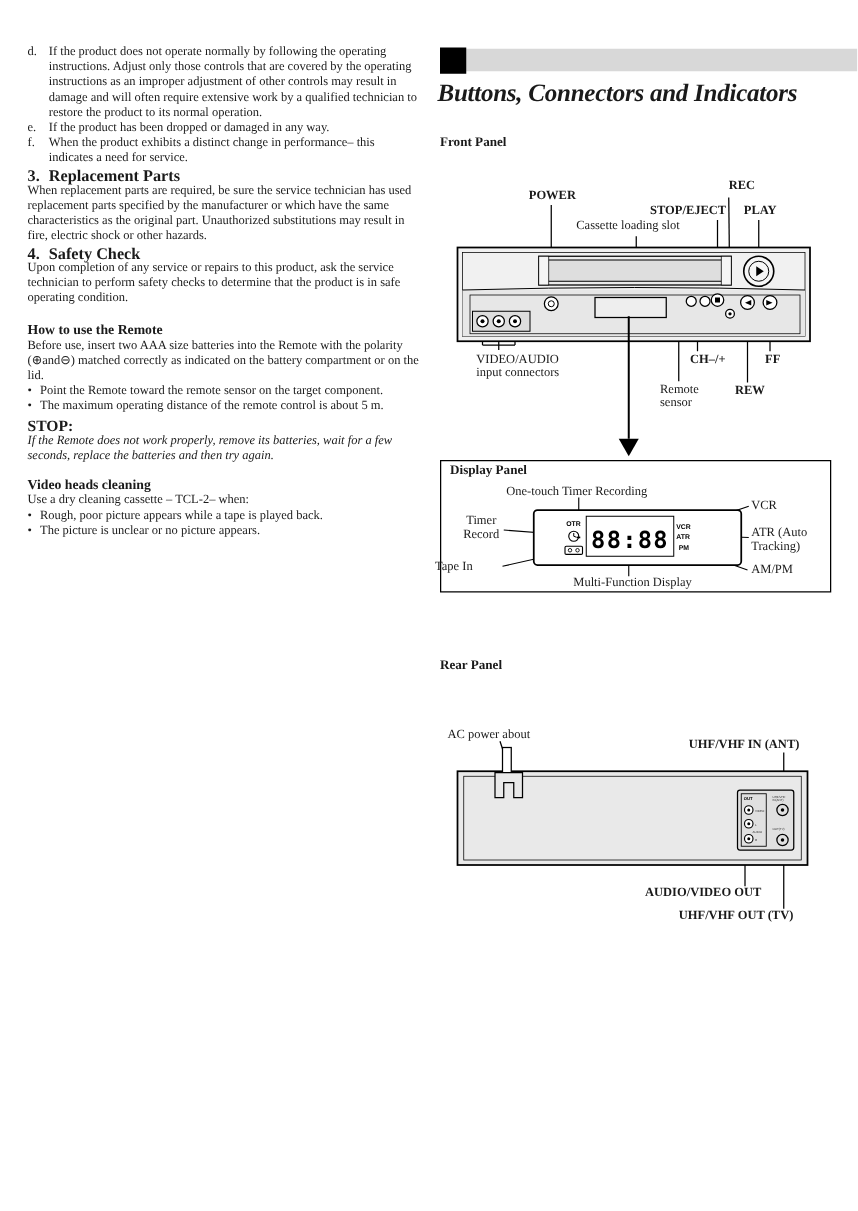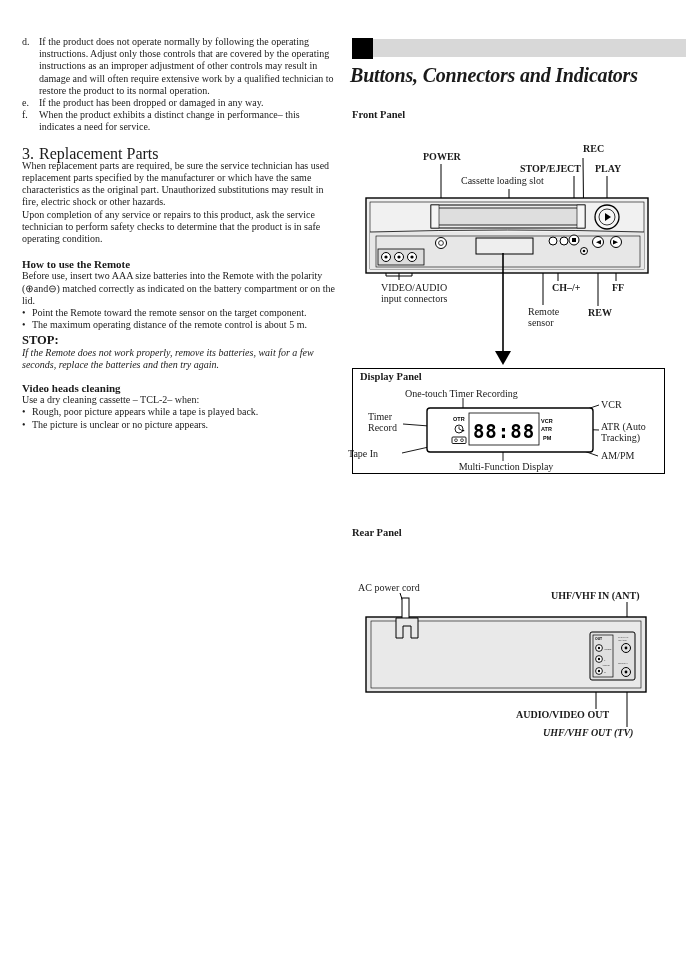--- a/index.html
+++ b/index.html
@@ -3,21 +3,21 @@
 <meta charset="utf-8">
 <style>
   html,body{margin:0;padding:0;background:#ffffff;}
   #page{position:relative;width:686px;height:969px;background:#ffffff;overflow:hidden;
         font-family:"Liberation Serif", serif;color:#1a1a1a;}
   
   #left-col{position:absolute;left:22px;top:36px;width:315px;font-size:10px;line-height:12.2px;}
   .li{display:flex;}
   .li .mk{width:17px;flex:0 0 17px;}
   .li .tx{flex:1;}
-  .h-num{font-weight:normal;font-size:16px;margin-top:14px;}
+  .h-num{font-weight:bold;font-size:13px;margin-top:1px;}
   .h-num .num{display:inline-block;width:17px;}
   .h-plain{font-weight:bold;font-size:11px;margin-top:1px;}
   .gap12{margin-top:13px;}
   .gap10{margin-top:11px;}
   .note-h{font-weight:bold;font-size:12.5px;margin-top:3px;}
   .italic{font-style:italic;}
   .bullet{display:flex;}
   .bullet .bm{width:10px;flex:0 0 10px;}
   .bullet .bt{flex:1;}
   
@@ -51,20 +51,23 @@
     <div class="li">
       <span class="mk">f.</span>
       <span class="tx">When the product exhibits a distinct change in performance– this indicates a need for service.</span>
     </div>
 
     <div class="h-num">
       <span class="num">3.</span><span>Replacement Parts</span>
     </div>
     <div>When replacement parts are required, be sure the service technician has used replacement parts specified by the manufacturer or which have the same characteristics as the original part. Unauthorized substitutions may result in fire, electric shock or other hazards.</div>
 
+    <div class="h-num">
+      <span class="num">4.</span><span>Safety Check</span>
+    </div>
     <div>Upon completion of any service or repairs to this product, ask the service technician to perform safety checks to determine that the product is in safe operating condition.</div>
 
     <div class="h-plain gap12">How to use the Remote</div>
     <div>Before use, insert two AAA size batteries into the Remote with the polarity (⊕and⊖) matched correctly as indicated on the battery compartment or on the lid.</div>
     <div class="bullet">
       <span class="bm">•</span>
       <span class="bt">Point the Remote toward the remote sensor on the target component.</span>
     </div>
     <div class="bullet">
       <span class="bm">•</span>
@@ -226,21 +229,21 @@
       </g>
       <text x="109" y="64.5" font-size="11" font-weight="bold">-</text>
       <text x="152" y="70" font-size="19" text-anchor="middle" class="seg">88:88</text>
       <text x="189" y="55" font-size="5.5" font-weight="bold">VCR</text>
       <text x="189" y="63" font-size="5.5" font-weight="bold">ATR</text>
       <text x="191" y="72" font-size="5.5" font-weight="bold">PM</text>
     </g>
   </svg>
 
   <div class="abs dlbl" style="left:405px;top:388px;width:135px;">One-touch Timer Recording</div>
-  <div class="abs dlbl" style="left:368px;top:411px;width:34px;text-align:left;">
+  <div class="abs dlbl" style="left:368px;top:411px;width:34px;text-align:center;">
     <div>Timer</div>
     <div>Record</div>
   </div>
   <div class="abs dlbl" style="left:348px;top:448px;">Tape In</div>
   <div class="abs dlbl" style="left:450px;top:461px;width:112px;text-align:center;">Multi-Function Display</div>
   <div class="abs dlbl" style="left:601px;top:399px;">VCR</div>
   <div class="abs dlbl" style="left:601px;top:421px;width:52px;">ATR (Auto Tracking)</div>
   <div class="abs dlbl" style="left:601px;top:450px;">AM/PM</div>
 
   <div class="abs sec-h" style="left:352px;top:527px;">Rear Panel</div>
@@ -279,18 +282,18 @@
         <text x="270" y="81" font-size="2.4" fill="#333">IN(ANT)</text>
         <circle cx="278" cy="88" r="4.5" fill="#e0e0e0" stroke="#000" stroke-width="1"></circle>
         <circle cx="278" cy="88" r="1.4" fill="#000"></circle>
         <text x="270" y="104" font-size="2.4" fill="#333">OUT(TV)</text>
         <circle cx="278" cy="112" r="4.5" fill="#e0e0e0" stroke="#000" stroke-width="1"></circle>
         <circle cx="278" cy="112" r="1.4" fill="#000"></circle>
       </g>
     </g>
   </svg>
 
-  <div class="abs dlbl" style="left:358px;top:582px;">AC power cord</div>
+  <div class="abs dlbl" style="left:358px;top:582px;">AC power about</div>
   <div class="abs dlbl-b" style="left:551px;top:590px;">UHF/VHF IN (ANT)</div>
   <div class="abs dlbl-b" style="left:516px;top:709px;text-align:center;">AUDIO/VIDEO OUT</div>
-  <div class="abs dlbl-b" style="left:543px;top:727px;font-style:italic;">UHF/VHF OUT (TV)</div>
+  <div class="abs dlbl-b" style="left:543px;top:727px;">UHF/VHF OUT (TV)</div>
 
 </div>
 
 </body></html>

